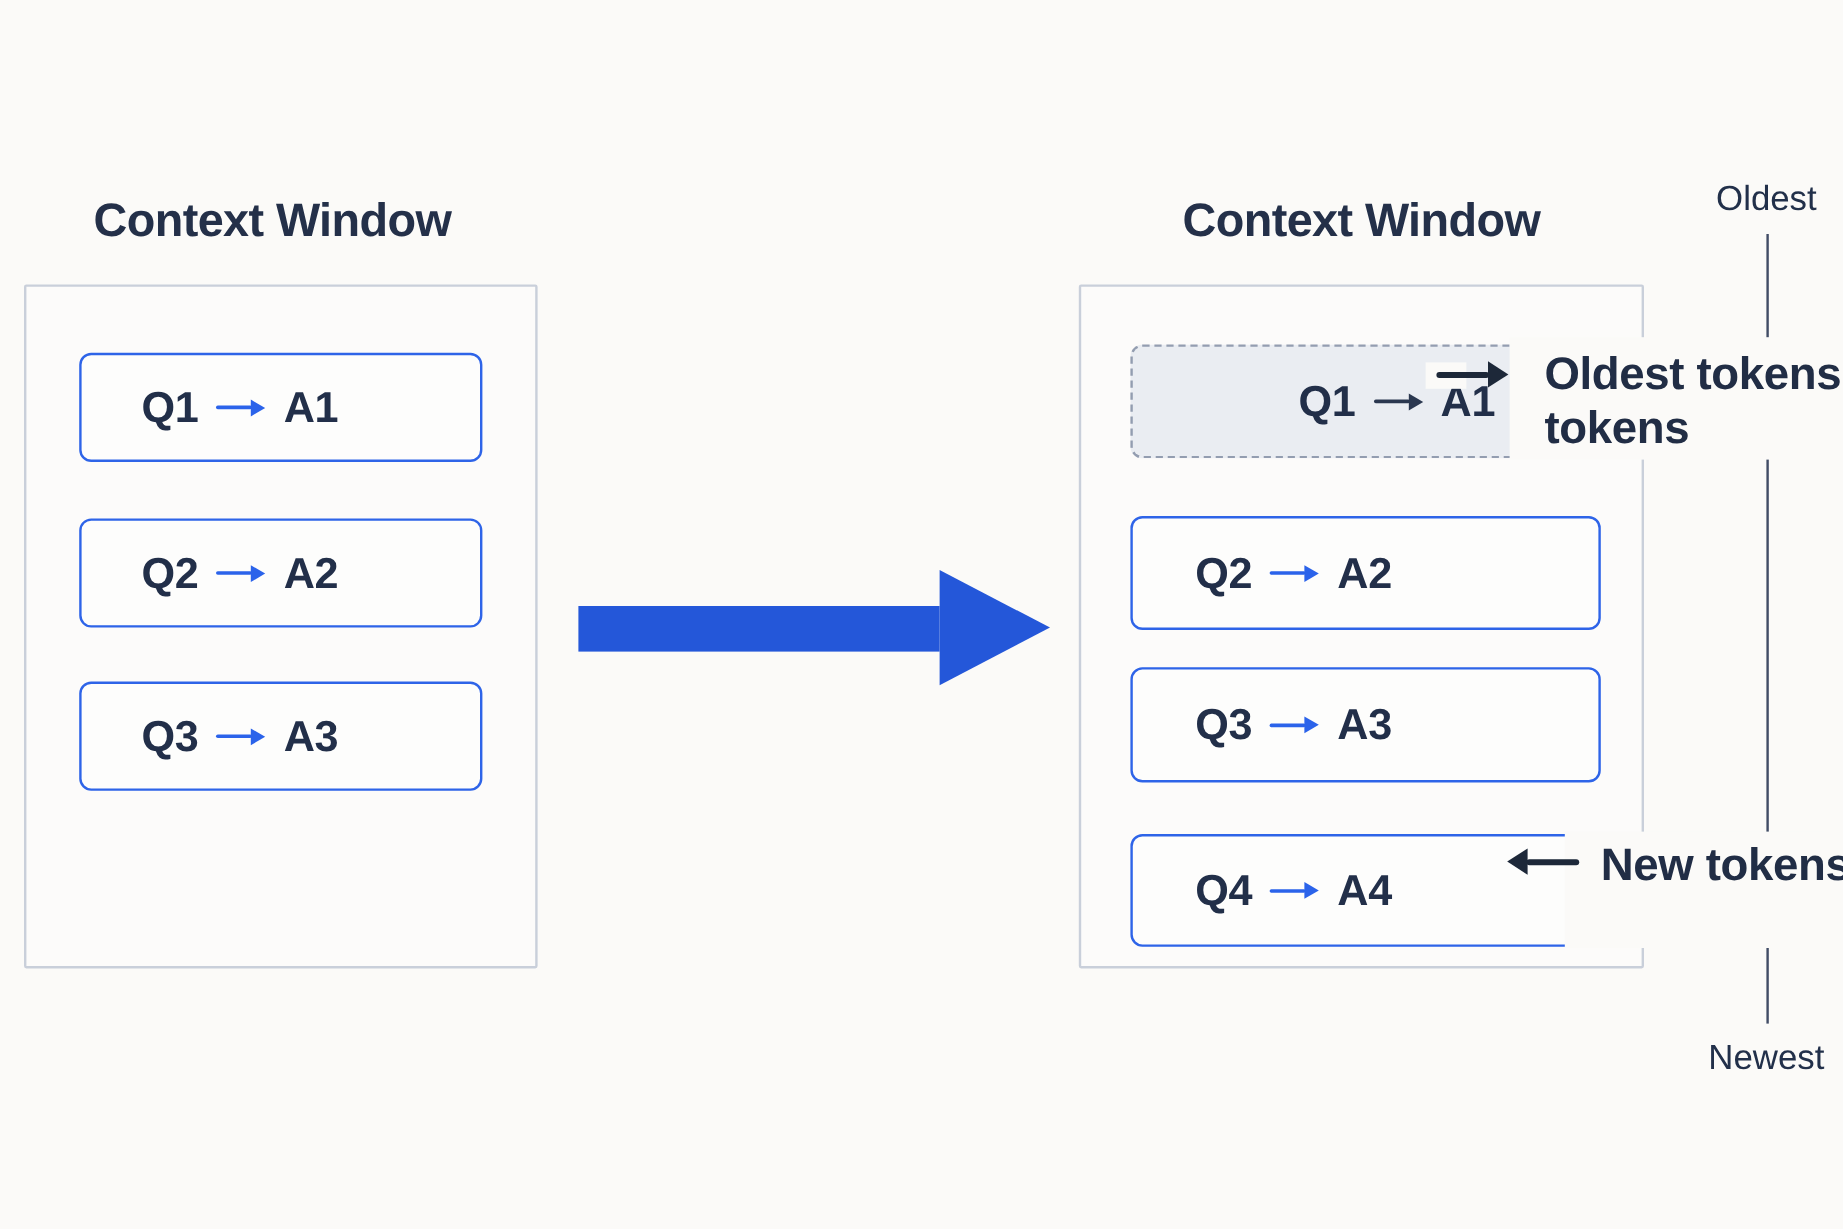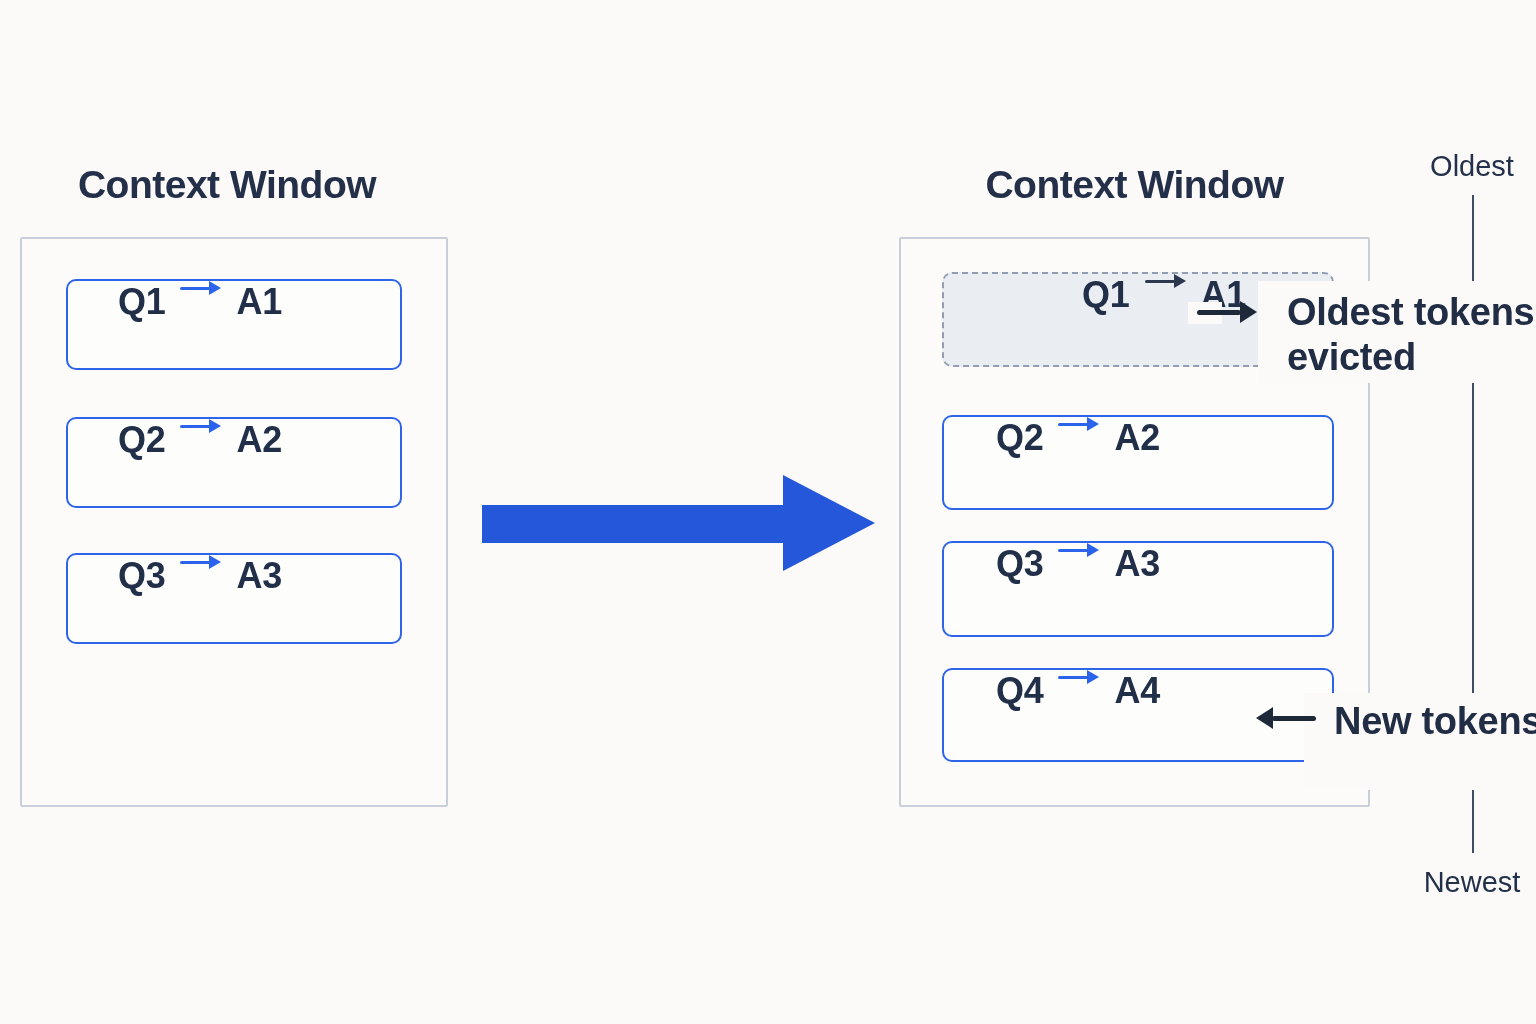--- a/index.html
+++ b/index.html
@@ -33,33 +33,34 @@
   }
   .panel.left{left:20px;top:237px;width:428px;height:570px;}
   .panel.right{left:899px;top:237px;width:471px;height:570px;}
   
   .qa-box{
     position:absolute;
     box-sizing:border-box;
     border:2px solid #2e64e8;
     border-radius:10px;
     background:#fdfdfc;
-    display:flex;align-items:flex-start;
+    display:flex;align-items:center;
     font-size:36px;font-weight:600;
     color:#222f49;
     letter-spacing:-0.3px;
+    margin-top:15px;
   }
   .panel.left .qa-box{left:44px;width:336px;height:91px;padding-left:50px;}
   .panel.left .qa-box.row0{top:40px;}
   .panel.left .qa-box.row1{top:178px;}
   .panel.left .qa-box.row2{top:314px;}
   .panel.right .qa-box{left:41px;width:392px;height:95px;padding-left:52px;}
   .panel.right .qa-box.row0{top:176px;}
   .panel.right .qa-box.row1{top:302px;height:96px;}
-  .panel.right .qa-box.row2{top:429px;height:94px;}
+  .panel.right .qa-box.row2{top:441px;height:94px;}
   .qa-box.evicted{
     left:40px;top:33px;width:276px;height:90px;
     padding-left:0;justify-content:center;
     background:#eaedf2;
     border:2px dashed #939db0;
   }
   
   .mini-arrow{display:inline-flex;align-items:center;margin:0 15px;}
   .mini-arrow .shaft{width:30px;height:3px;background:currentColor;border-radius:2px;}
   .mini-arrow .head{
@@ -202,21 +203,21 @@
   <div class="backing evict-halo"></div>
   <div class="backing evict"></div>
   <div class="backing add"></div>
 
   <div class="note-arrow evict">
     <span class="shaft"></span>
       <span class="head-right"></span>
   </div>
   <div class="note-label evict">
     <div>Oldest tokens</div>
-    <div>evicted</div>
+    <div>tokens</div>
   </div>
 
   <div class="note-arrow add">
     <span class="head-left"></span>
       <span class="shaft"></span>
   </div>
   <div class="note-label add">
     <div>New tokens</div>
   </div>
 

